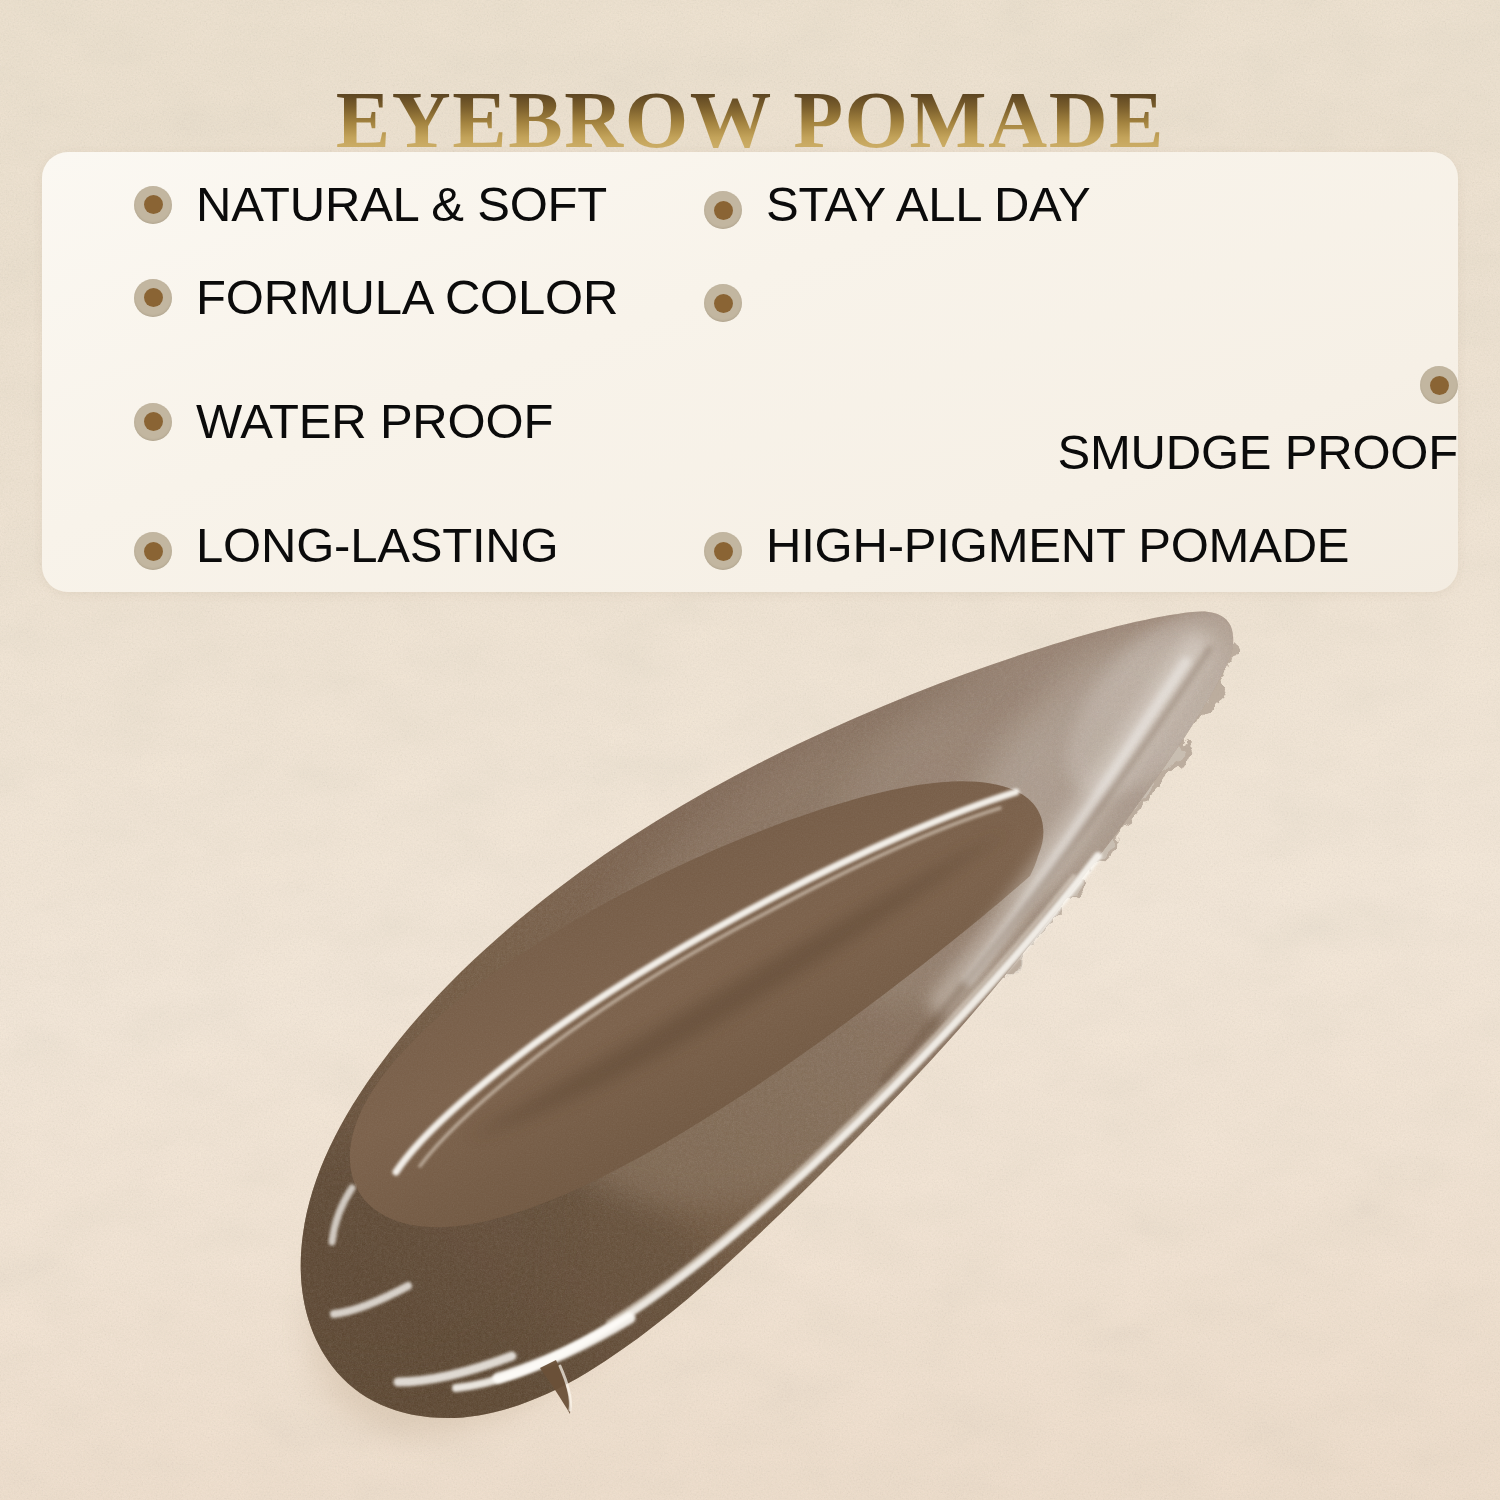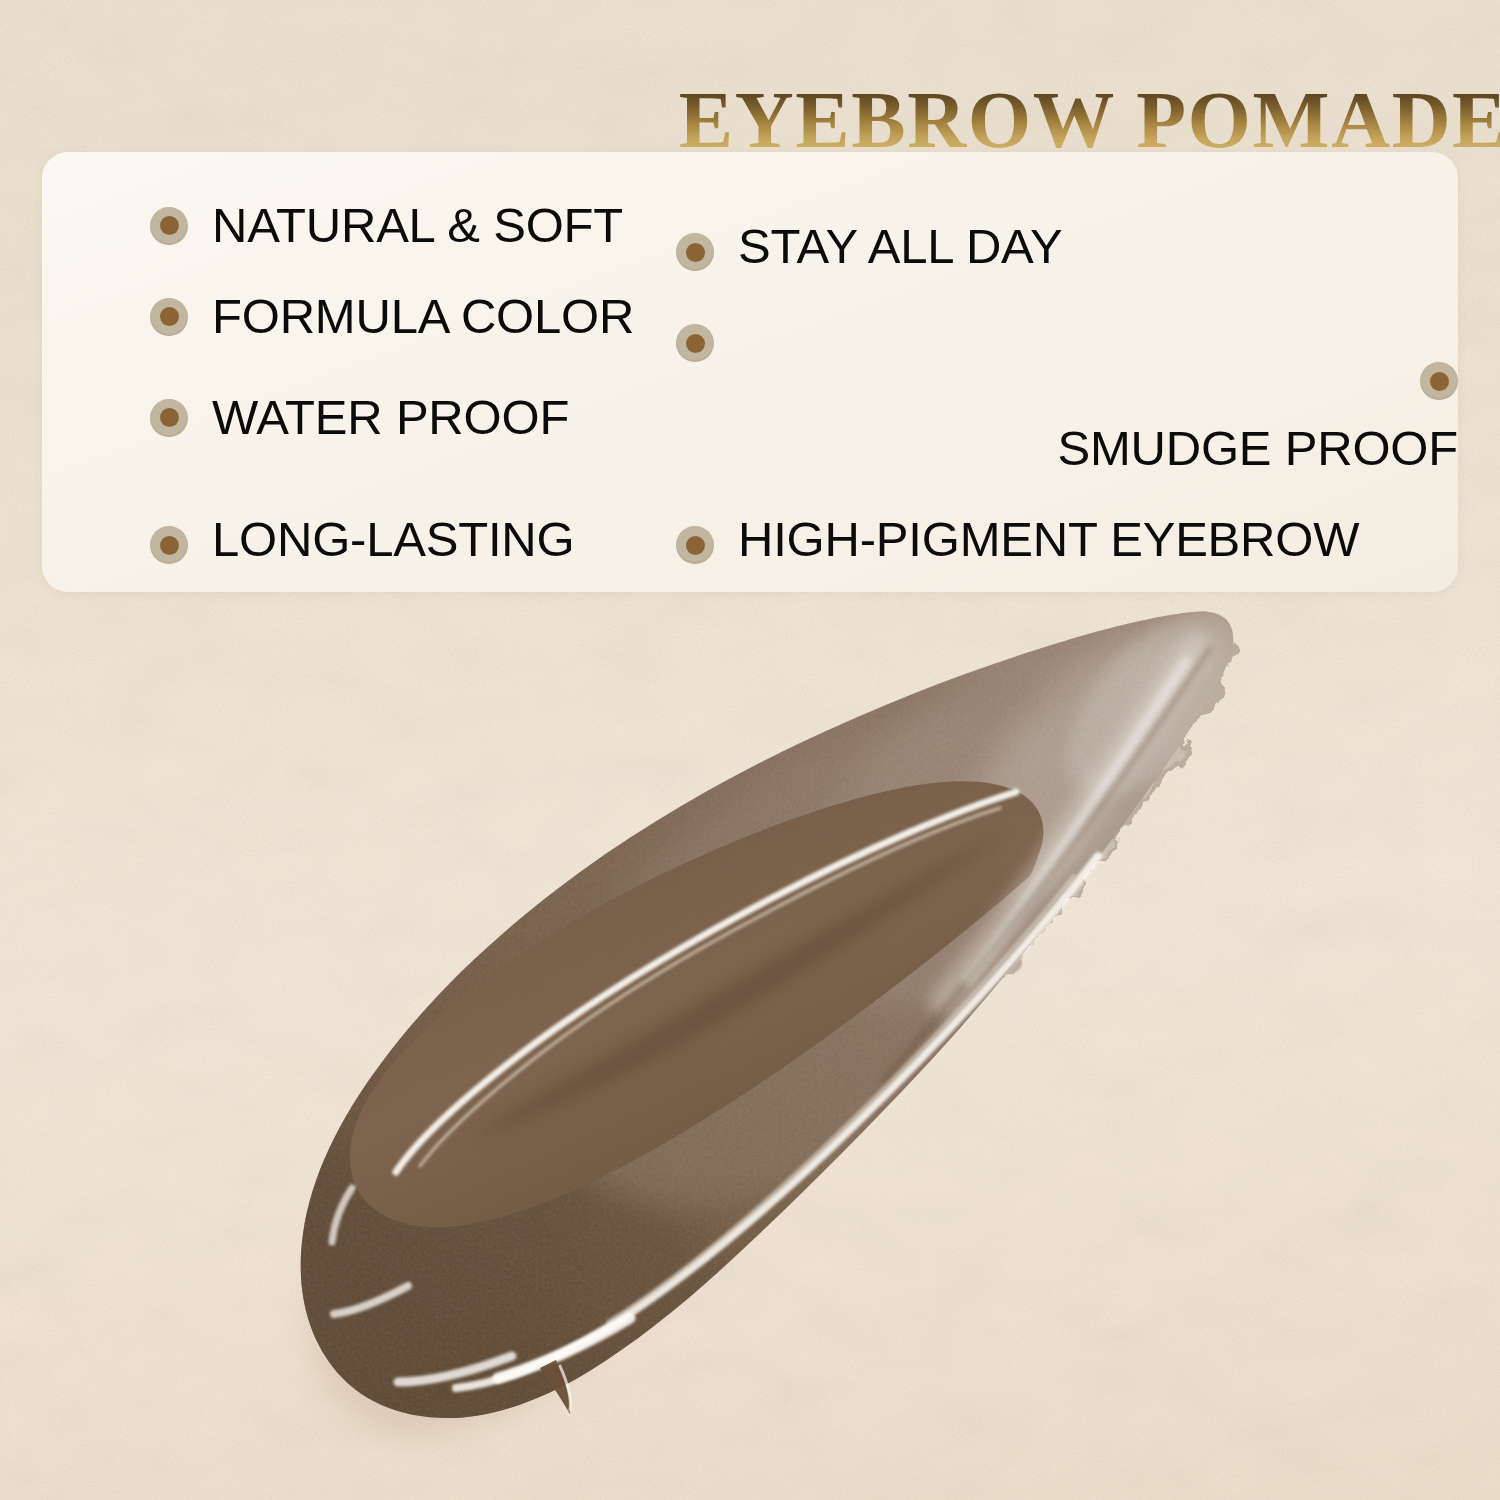--- a/index.html
+++ b/index.html
@@ -44,21 +44,21 @@
     opacity: .40;
     mix-blend-mode: screen;
   }
 
   
   #title-wrap {
     position: absolute;
     top: 26px;
     left: 0;
     width: 1500px;
-    text-align: right;
+    text-align: center;
   }
   #title {
     display: inline-block;
     font-family: "Liberation Serif", "DejaVu Serif", serif;
     font-weight: 700;
     font-size: 80px;
     line-height: 1.0;
     letter-spacing: 1.5px;
     transform: scaleX(1.02);
     background-image: linear-gradient(to bottom,
@@ -87,22 +87,23 @@
     border-radius: 26px;
     box-shadow: 0 2px 10px rgba(140,115,85,.10);
   }
 
   #feature-grid {
     position: absolute;
     inset: 0;
     display: grid;
     grid-template-columns: 600px 1fr;
     grid-template-rows: repeat(4, 1fr);
-    padding: 28px 0 28px 16px;
+    padding: 28px 0 28px 0;
     box-sizing: border-box;
+    gap: 44px;
   }
 
   .feature-item {
     display: flex;
     align-items: center;
     gap: 24px;
     padding-left: 92px;
     box-sizing: border-box;
   }
   .feature-item.col2 {
@@ -225,21 +226,21 @@
         <span class="bullet"></span>
       </div>
 
       <div class="feature-item col2" style="grid-column:2; grid-row:3;flex-direction:column;">
         <span class="bullet"></span>
         <span class="feature-label">SMUDGE PROOF</span>
       </div>
 
       <div class="feature-item col2" style="grid-column:2; grid-row:4;">
         <span class="bullet"></span>
-        <span class="feature-label">HIGH-PIGMENT EYEBROW</span>
+        <span class="feature-label">HIGH-PIGMENT POMADE</span>
       </div>
 
     </div>
   </div>
 
   <svg id="swatch-layer" width="1500" height="1500" viewBox="0 0 1500 1500">
     <defs>
 
       <linearGradient id="bodyGrad" x1="0.95" y1="0.05" x2="0.18" y2="0.92">
         <stop offset="0%" stop-color="#9a8270"></stop>

